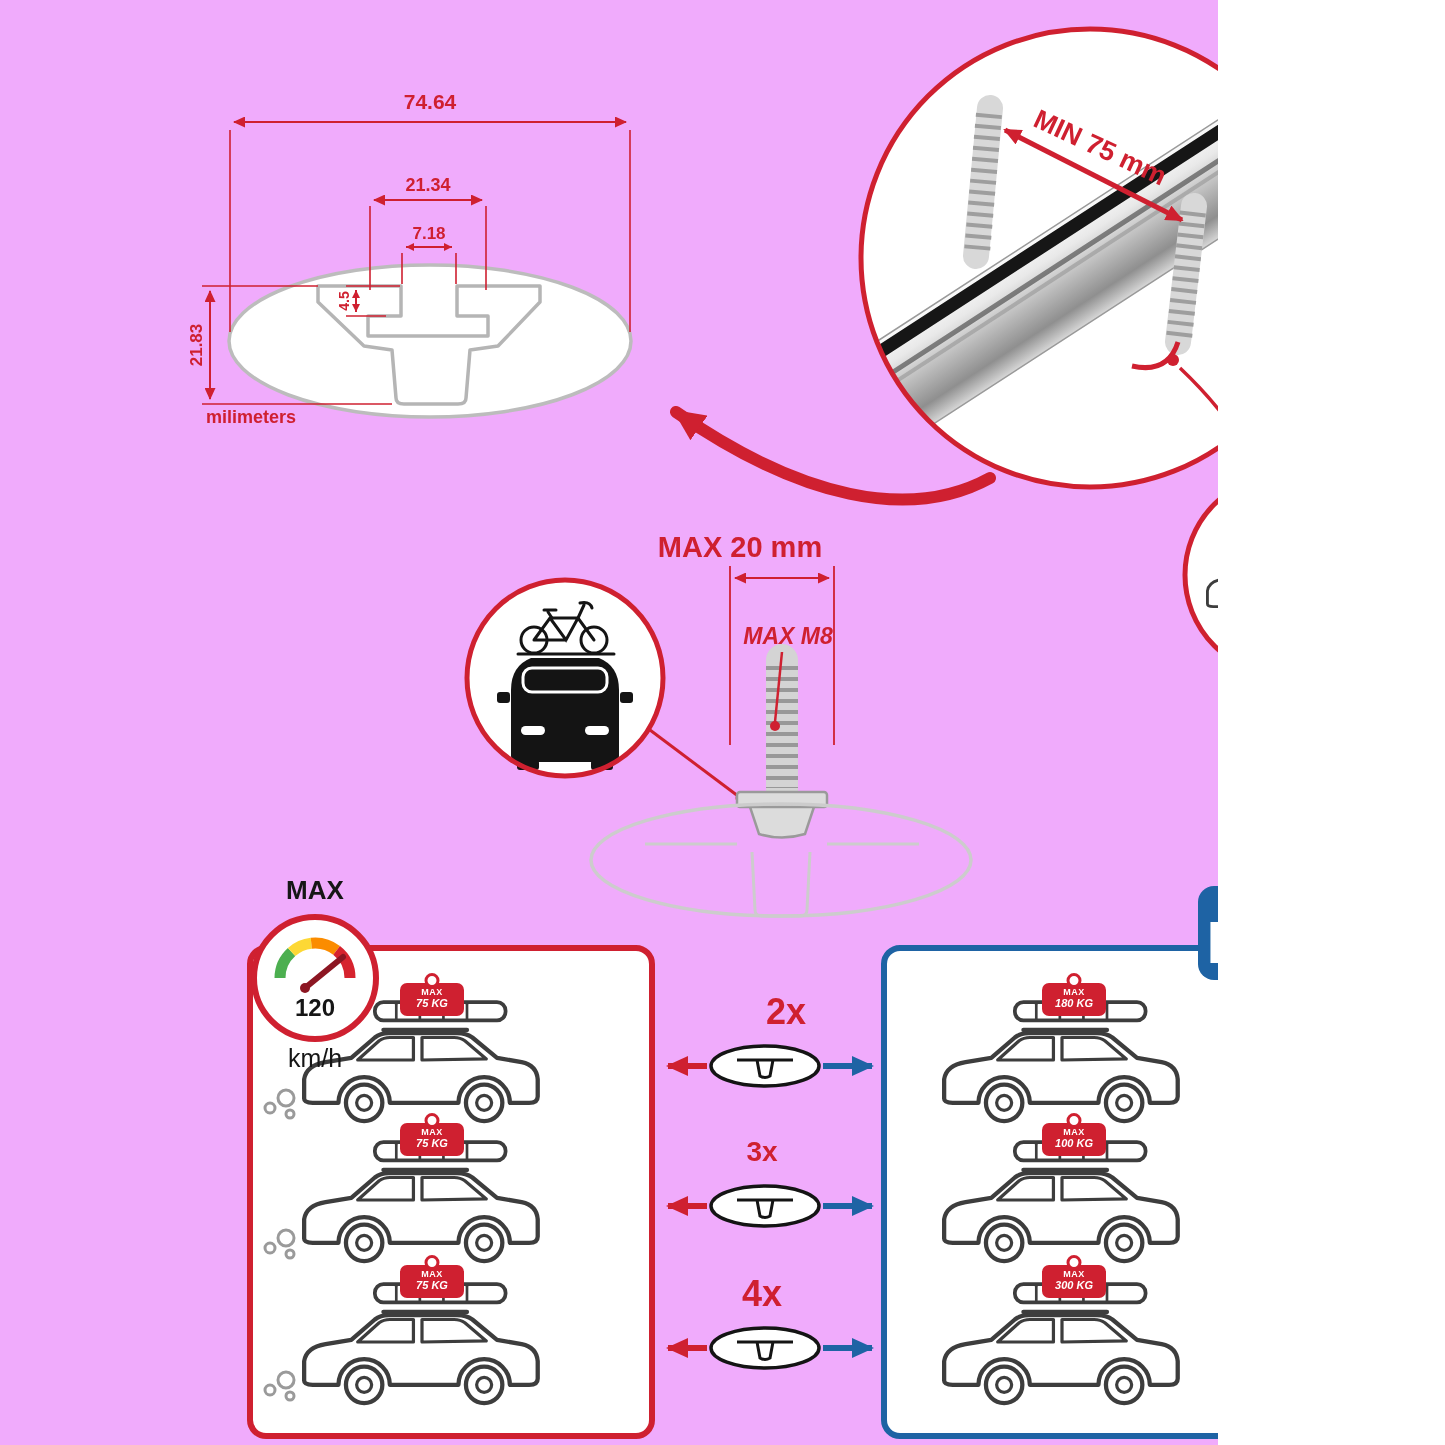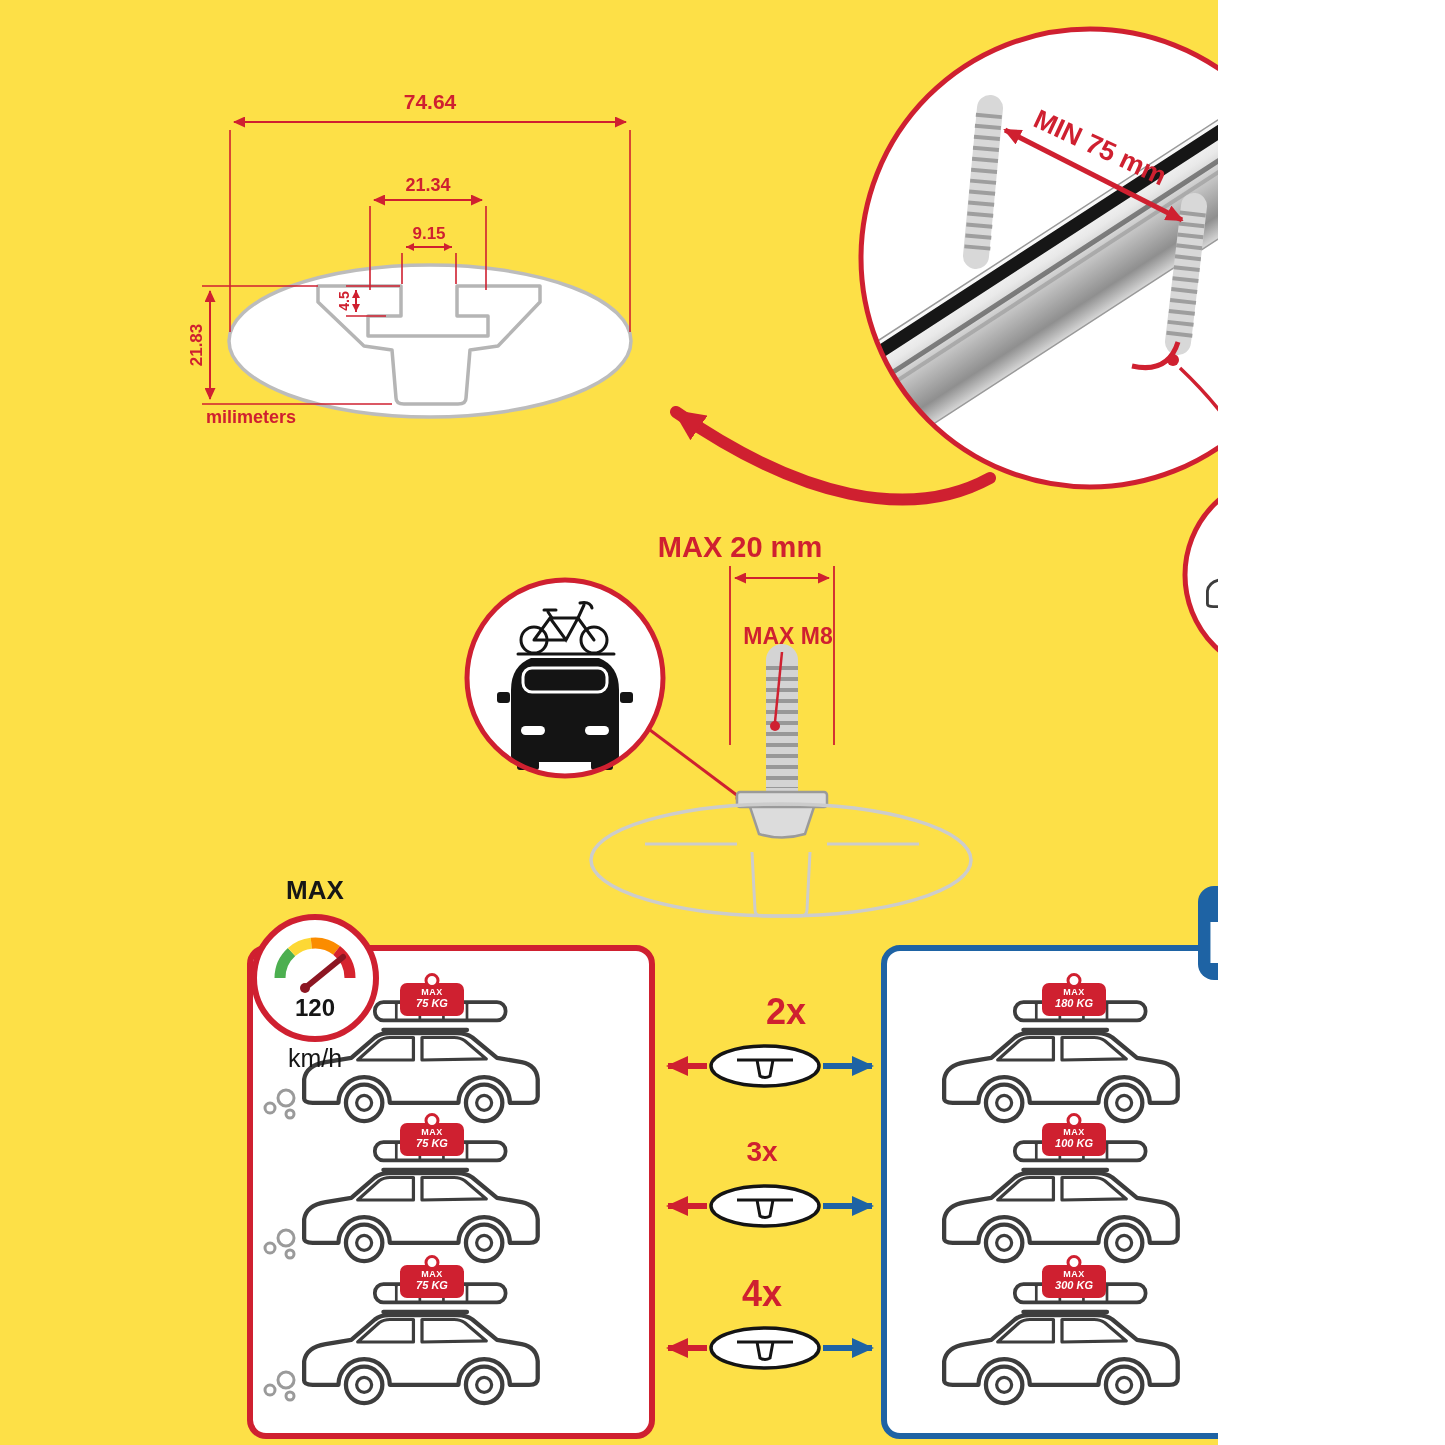--- a/index.html
+++ b/index.html
@@ -1,16 +1,16 @@
 <!DOCTYPE html>
 <html><head>
 <meta charset="utf-8">
 <style>
   html,body{margin:0;padding:0;background:#fff;}
-  .canvas{position:relative;width:1218px;height:1445px;background:#fde047;overflow:hidden;
+  .canvas{position:relative;width:1218px;height:1445px;background:#f0abfc;overflow:hidden;
           font-family:"Liberation Sans",sans-serif;}
   .art{position:absolute;left:0;top:0;}
   .t{position:absolute;display:inline-block;color:#cf2030;font-weight:bold;white-space:nowrap;line-height:1;}
   .dark{color:#161616;}
   .tag{position:absolute;background:#cf2030;color:#fff;border-radius:7px;text-align:center;
        padding:5px 7px 6px;line-height:1.08;min-width:50px;transform:translateX(-50%);}
   .tag::before{content:"";position:absolute;top:-10px;left:50%;transform:translateX(-50%);
        width:9px;height:9px;border:3px solid #cf2030;border-radius:50%;background:#fff;}
   .tag .l1{display:block;font-size:9px;font-weight:bold;letter-spacing:.5px;}
   .tag .l2{display:block;font-size:11px;font-weight:bold;font-style:italic;}
@@ -235,29 +235,29 @@
       <ellipse cx="765" cy="1348" rx="54" ry="20" fill="#fff" stroke="#141414" stroke-width="3.5"></ellipse>
       <path d="M737 1342 H793 M757 1342 L760 1358 Q765 1361 770 1358 L773 1342" stroke="#141414" stroke-width="3" fill="none"></path>
     </g>
     <line x1="707" y1="1348" x2="668" y2="1348" stroke="#cf2030" stroke-width="6" marker-end="url(#mr-l)"></line>
     <line x1="823" y1="1348" x2="872" y2="1348" stroke="#1e63a4" stroke-width="6" marker-end="url(#mb-l)"></line>
   </g>
 </svg>
 
 <span class="t" style="left:430px;top:112px;transform:translate(-50%,-100%);font-size:21px;">74.64</span>
 <span class="t" style="left:428px;top:194px;transform:translate(-50%,-100%);font-size:18px;">21.34</span>
-<span class="t" style="left:429px;top:242px;transform:translate(-50%,-100%);font-size:17px;">9.15</span>
+<span class="t" style="left:429px;top:242px;transform:translate(-50%,-100%);font-size:17px;">7.18</span>
 <span class="t" style="left:344px;top:301px;transform:translate(-50%,-50%) rotate(-90deg);font-size:14px;">4.5</span>
 <span class="t" style="left:196px;top:345px;transform:translate(-50%,-50%) rotate(-90deg);font-size:17px;">21.83</span>
 <span class="t" style="left:206px;top:408px;font-size:18px;">milimeters</span>
 
 <span class="t" style="left:1100px;top:148px;transform:translate(-50%,-50%) rotate(25deg);font-size:27px;">MIN 75 mm</span>
 
 <span class="t" style="left:740px;top:562px;transform:translate(-50%,-100%);font-size:29px;">MAX 20 mm</span>
-<span class="t" style="left:788px;top:648px;transform:translate(-50%,-100%);font-size:23px;">MAX M8</span>
+<span class="t" style="left:788px;top:648px;transform:translate(-50%,-100%);font-size:23px;font-style:italic;">MAX M8</span>
 
 <span class="t dark" style="left:315px;top:890px;transform:translate(-50%,-50%);font-size:26px;">MAX</span>
 <span class="t dark" style="left:315px;top:1008px;transform:translate(-50%,-50%);font-size:24px;">120</span>
 <span class="t dark" style="left:315px;top:1058px;transform:translate(-50%,-50%);font-size:25px;font-weight:normal;">km/h</span>
 
 <span class="t" style="left:786px;top:1012px;transform:translate(-50%,-50%);font-size:36px;">2x</span>
 <span class="t" style="left:762px;top:1152px;transform:translate(-50%,-50%);font-size:28px;">3x</span>
 <span class="t" style="left:762px;top:1294px;transform:translate(-50%,-50%);font-size:36px;text-align:right;">4x</span>
 
 <div class="tag" style="left:432px;top:983px;">

